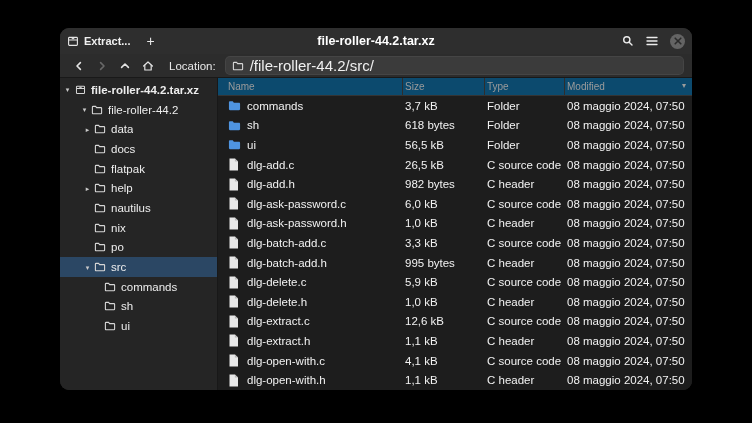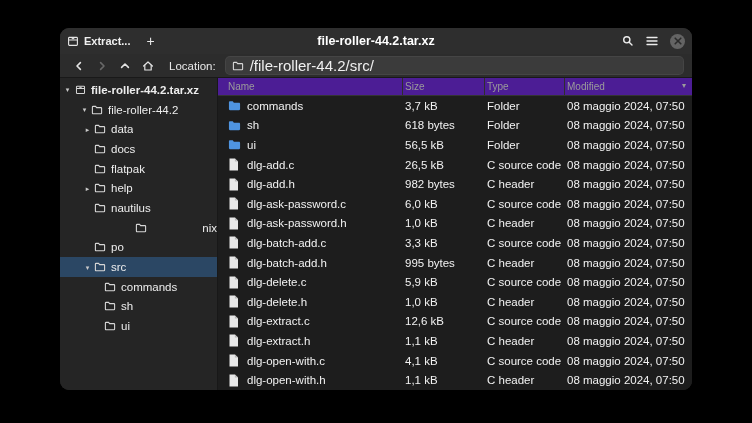--- a/index.html
+++ b/index.html
@@ -37,21 +37,21 @@
   .sidebar{width:158px;flex:none;background:#252525;border-right:1px solid #181818;
     padding-top:2px;overflow:hidden;}
   .tree-item{height:19.7px;display:flex;align-items:center;font-size:11.5px;color:#ededed;
     white-space:nowrap;}
   .tree-item.selected{background:#2b4764;}
   .exp{width:11px;flex:none;text-align:center;font-size:7px;color:#c9c9c9;line-height:1;}
   .t-ico{width:14px;flex:none;display:flex;align-items:center;justify-content:center;margin-right:4px;}
   .lbl{overflow:hidden;text-overflow:ellipsis;}
 
   .main{flex:1;display:flex;flex-direction:column;background:#1d1d1d;min-width:0;}
-  .thead{height:18px;flex:none;display:flex;align-items:center;background:#4c1d95;
+  .thead{height:18px;flex:none;display:flex;align-items:center;background:#0c4a6e;
     border-bottom:1px solid #343434;color:#9b9b9b;font-size:10px;position:relative;}
   .th{white-space:nowrap;overflow:hidden;border-right:1px solid #2e2e2e;height:100%;
     display:flex;align-items:center;}
   .col-name{width:185px;padding-left:10px;}
   .col-size{width:82px;padding-left:2px;}
   .col-type{width:80px;padding-left:2px;}
   .col-mod{flex:1;padding-left:2px;}
   .sort-arrow{position:absolute;right:6px;top:4px;font-size:8px;color:#9b9b9b;line-height:1;}
 
   .tbody{flex:1;overflow:hidden;}
@@ -212,21 +212,21 @@
         <div class="tree-item" style="padding-left: 22px;">
     <span class="exp"></span>
 
     <span class="t-ico ico-folder-o">
       <svg width="12" height="12" viewBox="0 0 12 12" fill="none" stroke="#d6d6d6" stroke-width="1.1" stroke-linejoin="round">
         <path d="M1.4 3.1 c0-.4.3-.7.7-.7 h2.5 l1 1.2 h4.3 c.4 0 .7.3.7.7 v4.8 c0 .4-.3.7-.7.7 H2.1 c-.4 0-.7-.3-.7-.7 z"></path>
       </svg>
     </span>
     <span class="lbl">nautilus</span>
   </div>
-        <div class="tree-item" style="padding-left: 13px; justify-content: space-between;">
+        <div class="tree-item" style="padding-left: 22px;">
     <span class="exp"></span>
 
     <span class="t-ico ico-folder-o">
       <svg width="12" height="12" viewBox="0 0 12 12" fill="none" stroke="#d6d6d6" stroke-width="1.1" stroke-linejoin="round">
         <path d="M1.4 3.1 c0-.4.3-.7.7-.7 h2.5 l1 1.2 h4.3 c.4 0 .7.3.7.7 v4.8 c0 .4-.3.7-.7.7 H2.1 c-.4 0-.7-.3-.7-.7 z"></path>
       </svg>
     </span>
     <span class="lbl">nix</span>
   </div>
         <div class="tree-item" style="padding-left: 22px;">

